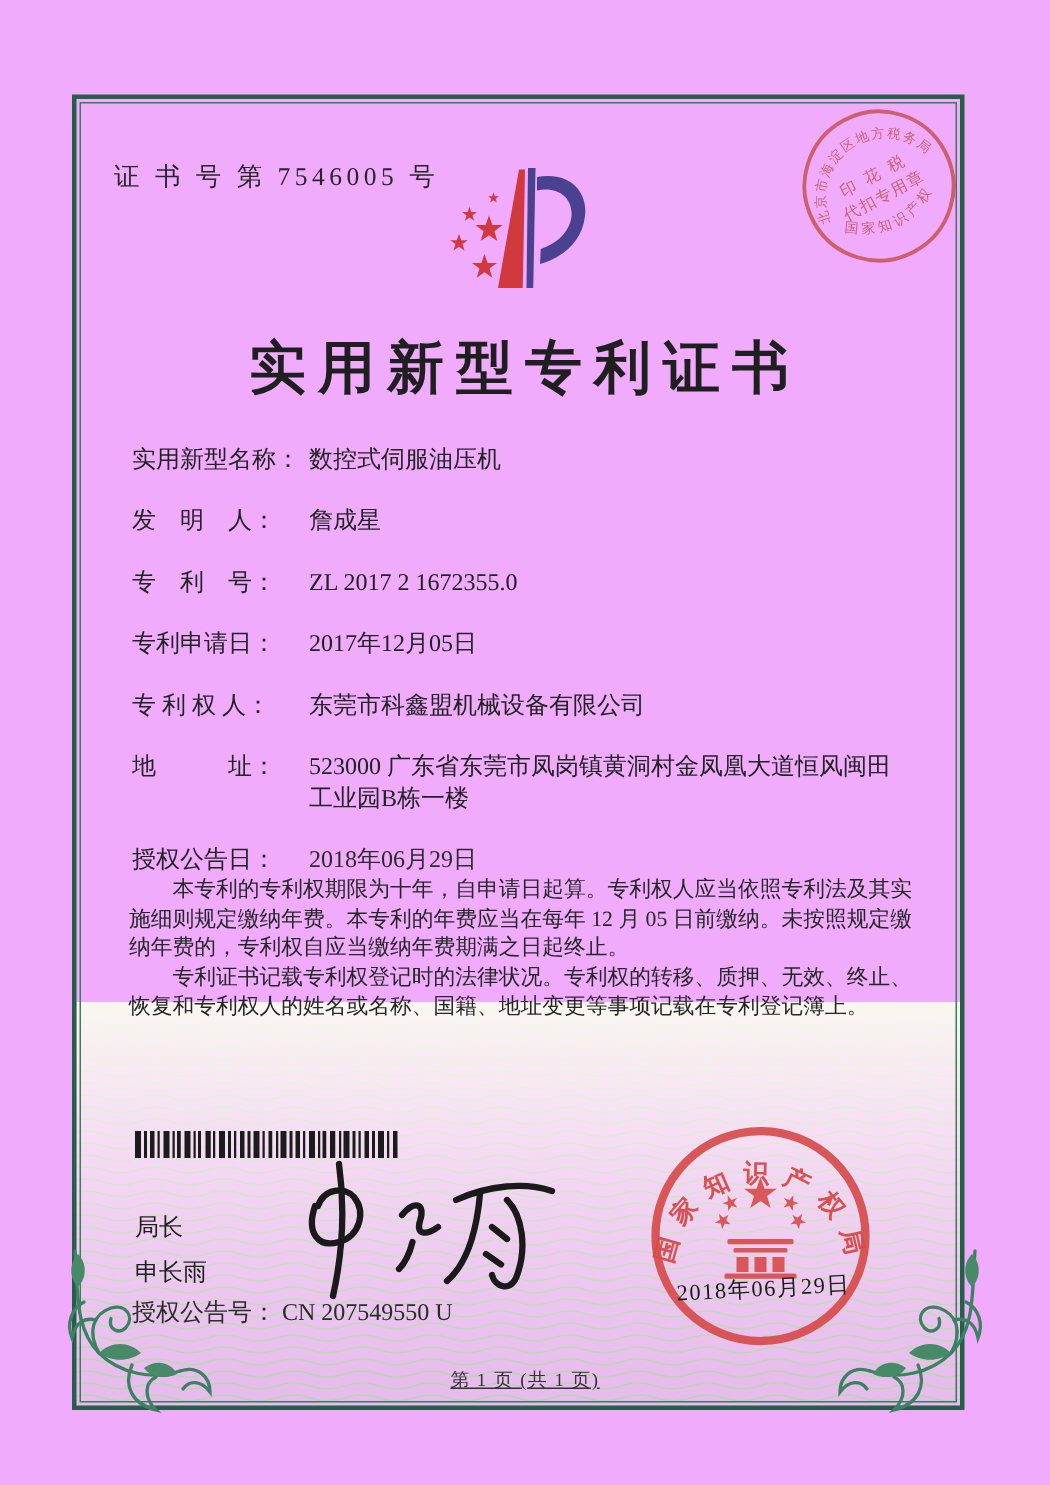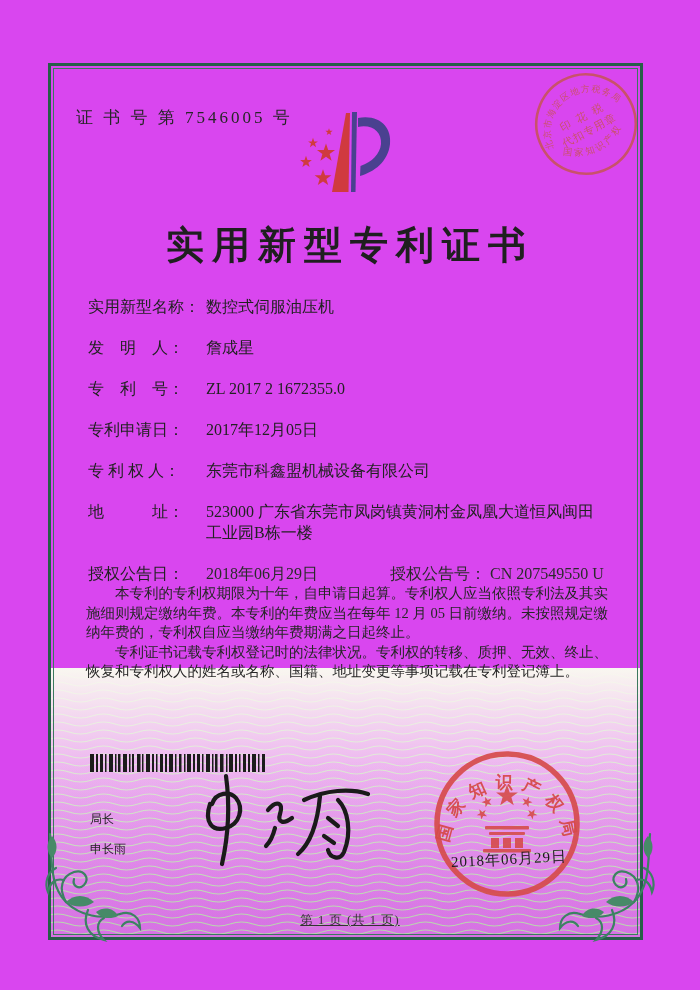--- a/index.html
+++ b/index.html
@@ -1,18 +1,18 @@
 <!DOCTYPE html>
 <html><head>
 <meta charset="utf-8">
 <style>
   html,body{margin:0;padding:0;background:#e8e6e0;}
   .paper{
     position:relative; width:700px; height:990px; margin:0 auto;
-    background:#d946ef; overflow:hidden;
+    background:#f0abfc; overflow:hidden;
     font-family:"Liberation Serif","DejaVu Serif",serif;
     color:#2b2b2b;
   }
   .bg-layer{position:absolute; left:0; top:0; width:700px; height:990px; pointer-events:none;}
   .frame{
     position:absolute; left:48px; top:63px; width:595px; height:877px;
     border:3px solid #265f48; box-sizing:border-box;
   }
   .frame-inner{
     position:absolute; left:2px; top:2px; right:2px; bottom:2px;
@@ -28,31 +28,31 @@
     transform:rotate(-28deg); opacity:.85;
   }
   .title{
     position:absolute; left:0; top:220px; width:700px; text-align:center;
     font-size:38px; font-weight:700; letter-spacing:8px; color:#1f1f1f; margin:0;
   }
   .fields{position:absolute; left:88px; top:296px; width:520px; font-size:16px;}
   .frow{display:flex; line-height:21px; margin-bottom:20px;}
   .frow .lab{width:118px; flex:0 0 118px; white-space:pre; color:#222;}
   .frow .val{flex:1; color:#222;}
-  .frow.grant{margin-bottom:0;}
+  .frow.grant{margin-bottom:0;flex-direction:column;}
   .frow.grant .pair1{width:302px; flex:0 0 302px; display:flex;}
   .frow.grant .pair2{display:flex;}
   .frow.grant .lab2{white-space:pre; margin-right:4px;}
   .paras{
     position:absolute; left:86px; top:584px; width:522px;
     font-size:14.5px; line-height:19.5px; color:#262626;
   }
   .paras p{margin:0; text-indent:2em; text-align:justify;}
   .barcode{position:absolute; left:90px; top:754px;}
-  .officer{position:absolute; left:90px; top:804px; font-size:12px; line-height:30px; color:#1e1e1e;}
+  .officer{position:absolute; left:90px; top:804px; font-size:16px; line-height:30px; color:#1e1e1e;}
   .signature{position:absolute; left:192px; top:770px;}
   .seal{position:absolute; left:427px; top:744px;}
   .seal-date{
     position:absolute; left:424px; top:850px; width:170px; text-align:center;
     font-size:15px; letter-spacing:1px; color:#1b1b1b; transform:rotate(-3deg);
     font-family:"Liberation Serif","DejaVu Serif",serif;
   }
   .page-no{
     position:absolute; left:0; top:912px; width:700px; text-align:center;
     font-size:12.5px; color:#333; letter-spacing:1px;text-decoration:underline;

